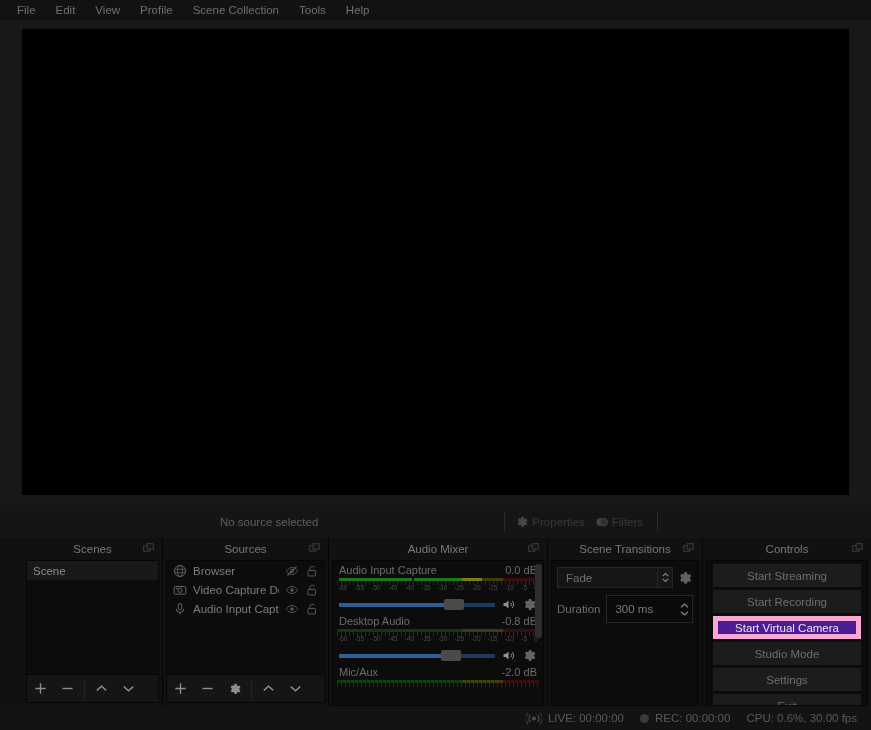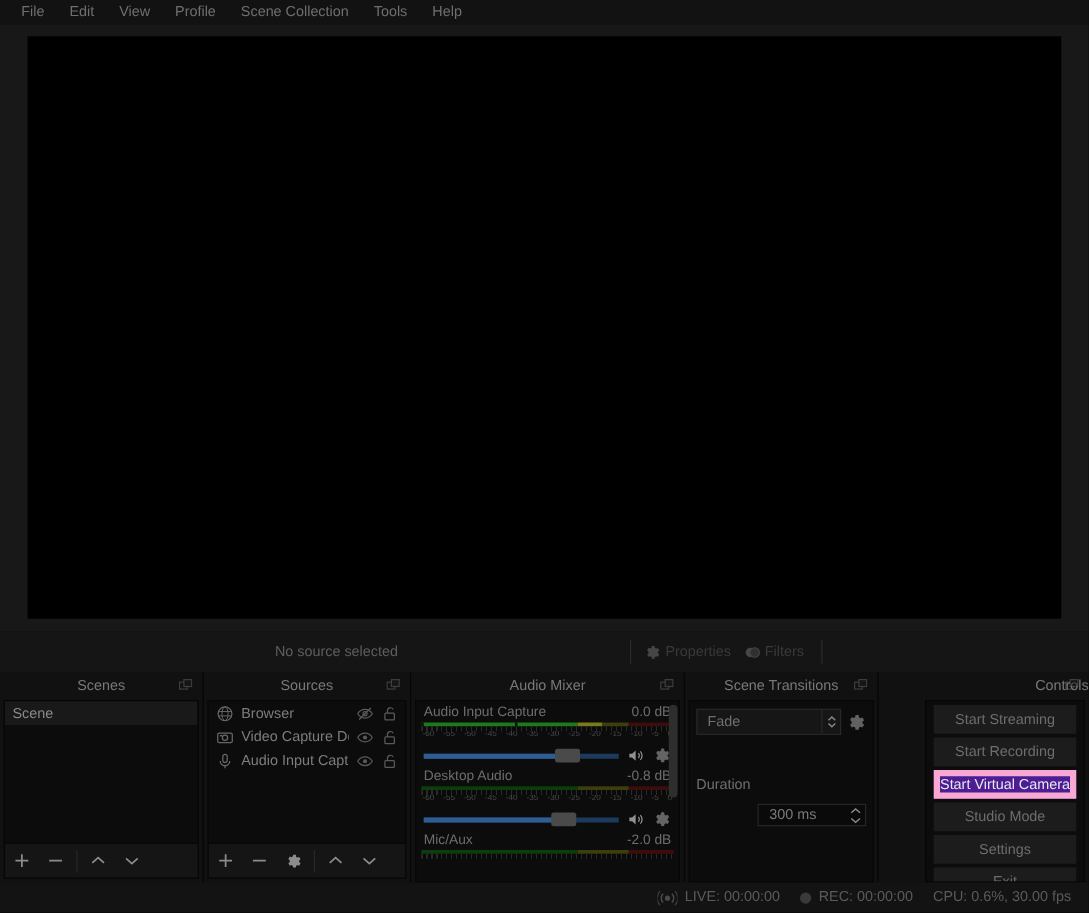--- a/index.html
+++ b/index.html
@@ -89,25 +89,25 @@
     width: 871px; height: 168px;
     display: flex;
   }
   .dock {
     height: 168px;
     background: #111111;
     display: flex;
     flex-direction: column;
     border-right: 1px solid #050505;
   }
-  .dock-scenes      { width: 163px; }
+  .dock-scenes      { width: 163px; padding-left: 23px; }
   .dock-sources     { width: 166px; }
   .dock-mixer       { width: 219px; }
   .dock-transitions { width: 155px; }
-  .dock-controls    { width: 168px; border-right: none; align-items: flex-end; }
+  .dock-controls    { width: 168px; border-right: none; }
 
   .dock-title {
     height: 22px;
     display: flex;
     align-items: center;
     justify-content: center;
     position: relative;
     flex-shrink: 0;
   }
   .dock-title span {
@@ -292,28 +292,27 @@
   .trans-gear { width: 16px; height: 16px; opacity: 0.6; cursor: default; }
   .trans-row2 {
     display: flex;
     align-items: center;
     gap: 6px;
     margin-top: 7px;
   }
   .dur-label { font-size: 11.5px; color: #6f6f6f; }
   .spinbox {
     flex: 1;
-    height: 18px;
+    height: 28px;
     background: #0a0a0a;
     border: 1px solid #262626;
     display: flex;
     align-items: center;
     padding-left: 8px;
     cursor: text;
-    margin-top: 48px;
   }
   .spinbox span { font-size: 11.5px; color: #7a7a7a; }
   .spin-arrows {
     width: 15px;
     display: flex;
     flex-direction: column;
     justify-content: center;
     align-items: center;
     gap: 1px;
     margin-left: auto;

